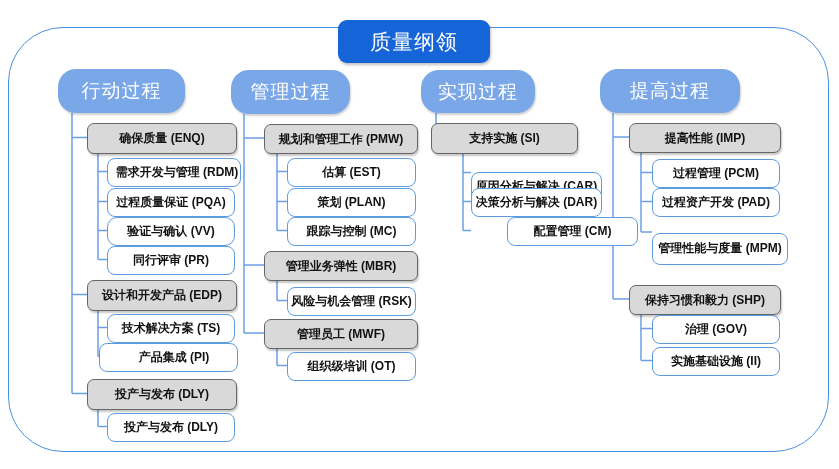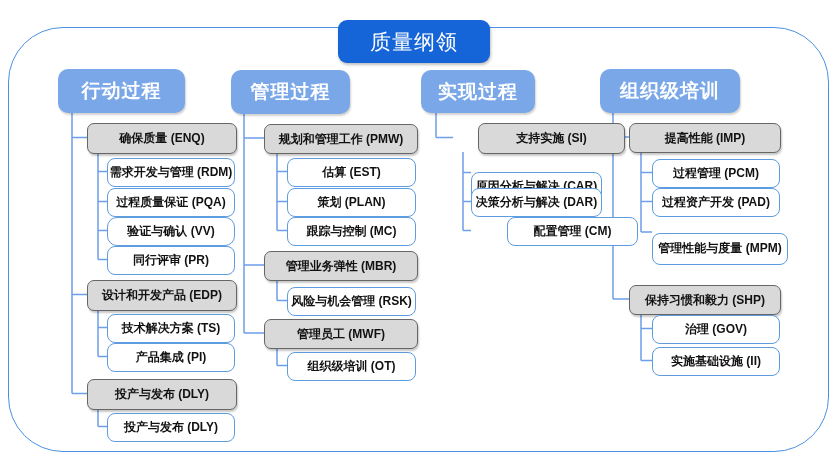--- a/index.html
+++ b/index.html
@@ -13,23 +13,23 @@
   }
   .title {
     position:absolute; left:338px; top:9px; width:152px; height:43px;
     background:var(--title-bg); color:var(--text-light);
     font-weight:normal; font-size:21px; letter-spacing:1px;
     display:flex; align-items:center; justify-content:center;
     border-radius:9px; z-index:3; box-shadow:1px 2px 3px rgba(0,0,0,.25);margin-top:11px;
   }
   .header {
     position:absolute; background:var(--header-bg); color:var(--text-light);
-    font-weight:bold; font-size:19px; letter-spacing:1px;
+    font-weight:normal; font-size:19px; letter-spacing:1px;
     display:flex; align-items:center; justify-content:center;
-    border-radius:10px; z-index:2; box-shadow:1px 2px 2px rgba(0,0,0,.18);
+    border-radius:18px; z-index:2; box-shadow:1px 2px 2px rgba(0,0,0,.18);
   }
   .gray {
     position:absolute; background:var(--gray-fill);
     border:1.4px solid var(--gray-border); border-radius:7px;
     font-weight:bold; font-size:12px; color:var(--text-dark);
     display:flex; align-items:center; justify-content:center;
     white-space:nowrap; z-index:2; box-shadow:1px 2px 2px rgba(0,0,0,.22);
   }
   .leaf {
     position:absolute; background:#ffffff;
@@ -87,44 +87,44 @@
       <line x1="641" y1="232" x2="652" y2="232" stroke="#6d9eea" stroke-width="1.5"></line>
       <line x1="613" y1="299" x2="629" y2="299" stroke="#6d9eea" stroke-width="1.5"></line>
       <line x1="641" y1="313" x2="641" y2="360.5" stroke="#6d9eea" stroke-width="1.5"></line>
       <line x1="641" y1="328.5" x2="652" y2="328.5" stroke="#6d9eea" stroke-width="1.5"></line>
       <line x1="641" y1="360.5" x2="652" y2="360.5" stroke="#6d9eea" stroke-width="1.5"></line>
     </svg>
   <div class="title">质量纲领</div>
   <div id="nodes">
       <div class="header" style="left: 58px; top: 69px; width: 127px; height: 44px;">行动过程</div>
       <div class="gray" style="left: 87px; top: 123px; width: 148px; height: 29px;">确保质量 (ENQ)</div>
-      <div class="leaf" style="left: 107px; top: 158px; width: 126px; height: 27px;">需求开发与管理 (RDM)</div>
+      <div class="leaf" style="left: 107px; top: 158px; width: 126px; height: 27px; padding-left: 6px;">需求开发与管理 (RDM)</div>
       <div class="leaf" style="left: 107px; top: 188px; width: 126px; height: 27px;">过程质量保证 (PQA)</div>
       <div class="leaf" style="left: 107px; top: 217px; width: 126px; height: 27px; border-radius: 10px;">验证与确认 (VV)</div>
       <div class="leaf" style="left: 107px; top: 246px; width: 126px; height: 27px;">同行评审 (PR)</div>
       <div class="gray" style="left: 87px; top: 280px; width: 148px; height: 29px;">设计和开发产品 (EDP)</div>
       <div class="leaf" style="left: 107px; top: 314px; width: 126px; height: 27px;">技术解决方案 (TS)</div>
-      <div class="leaf" style="left: 107px; top: 343px; width: 126px; height: 27px;">产品集成 (PI)</div>
+      <div class="leaf" style="left: 99px; top: 343px; width: 126px; height: 27px; padding-left: 11px;">产品集成 (PI)</div>
       <div class="gray" style="left: 87px; top: 379px; width: 148px; height: 29px;">投产与发布 (DLY)</div>
       <div class="leaf" style="left: 107px; top: 413px; width: 126px; height: 27px;">投产与发布 (DLY)</div>
       <div class="header" style="left: 231px; top: 70px; width: 119px; height: 44px;">管理过程</div>
       <div class="gray" style="left: 264px; top: 124px; width: 152px; height: 28px;">规划和管理工作 (PMW)</div>
       <div class="leaf" style="left: 287px; top: 158px; width: 127px; height: 27px;">估算 (EST)</div>
       <div class="leaf" style="left: 287px; top: 188px; width: 127px; height: 27px;">策划 (PLAN)</div>
       <div class="leaf" style="left: 287px; top: 217px; width: 127px; height: 27px;">跟踪与控制 (MC)</div>
       <div class="gray" style="left: 264px; top: 251px; width: 152px; height: 28px;">管理业务弹性 (MBR)</div>
       <div class="leaf" style="left: 287px; top: 287px; width: 127px; height: 27px;">风险与机会管理 (RSK)</div>
       <div class="gray" style="left: 264px; top: 319px; width: 152px; height: 28px;">管理员工 (MWF)</div>
       <div class="leaf" style="left: 287px; top: 352px; width: 127px; height: 27px;">组织级培训 (OT)</div>
       <div class="header" style="left: 421px; top: 70px; width: 114px; height: 43px;">实现过程</div>
-      <div class="gray" style="left: 478px; top: 123px; width: 145px; height: 29px;">支持实施 (SI)</div>
+      <div class="gray" style="left: 431px; top: 123px; width: 145px; height: 29px;">支持实施 (SI)</div>
       <div class="leaf" style="left: 471px; top: 172px; width: 129px; height: 27px;">原因分析与解决 (CAR)</div>
       <div class="leaf" style="left: 471px; top: 188px; width: 129px; height: 27px;">决策分析与解决 (DAR)</div>
       <div class="leaf" style="left: 471px; top: 217px; width: 129px; height: 27px; margin-left: 36px;">配置管理 (CM)</div>
-      <div class="header" style="left: 600px; top: 69px; width: 140px; height: 44px;">组织级培训</div>
+      <div class="header" style="left: 600px; top: 69px; width: 140px; height: 44px;">提高过程</div>
       <div class="gray" style="left: 629px; top: 123px; width: 150px; height: 28px;">提高性能 (IMP)</div>
       <div class="leaf" style="left: 652px; top: 159px; width: 126px; height: 27px;">过程管理 (PCM)</div>
       <div class="leaf" style="left: 652px; top: 188px; width: 126px; height: 27px;">过程资产开发 (PAD)</div>
       <div class="leaf wrap" style="left: 652px; top: 217px; width: 126px; height: 30px;">管理性能与度量 (MPM)</div>
       <div class="gray" style="left: 629px; top: 285px; width: 150px; height: 28px;">保持习惯和毅力 (SHP)</div>
       <div class="leaf" style="left: 652px; top: 315px; width: 126px; height: 27px;">治理 (GOV)</div>
       <div class="leaf" style="left: 652px; top: 347px; width: 126px; height: 27px;">实施基础设施 (II)</div>
     </div>
 </div>
 

